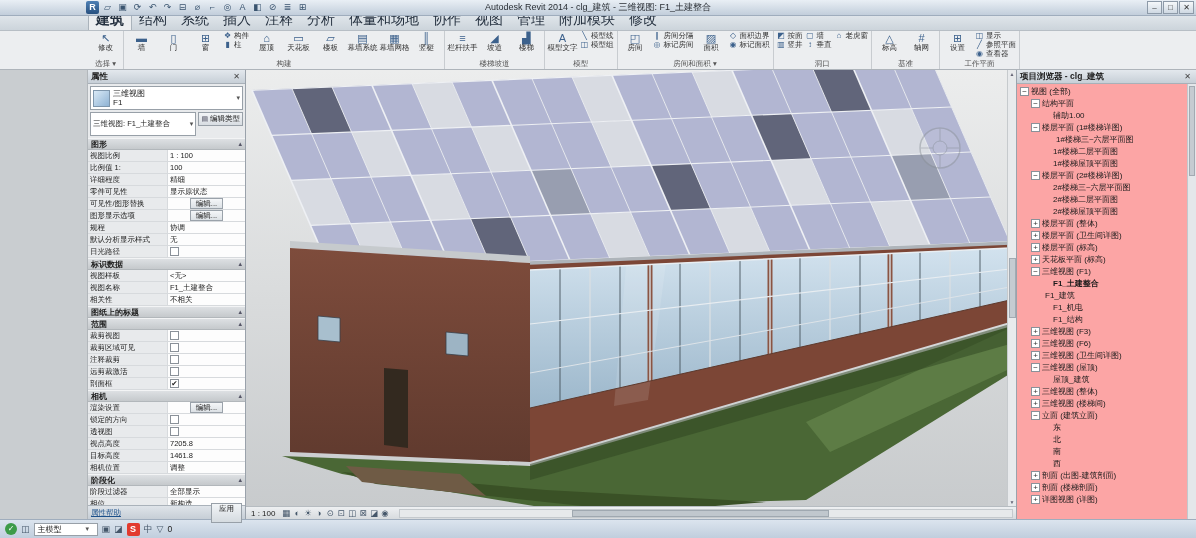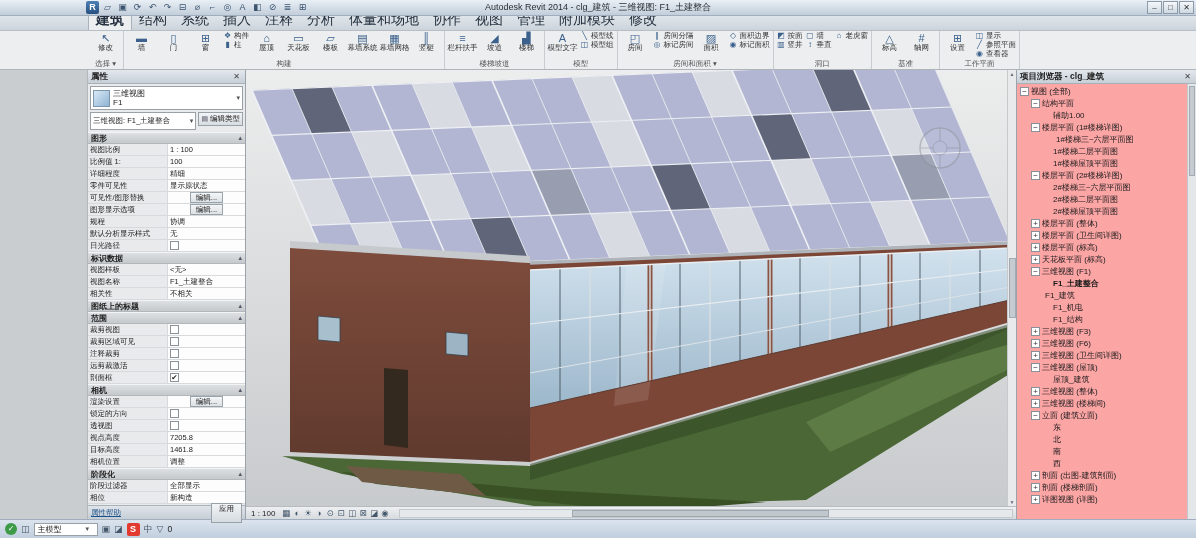--- a/index.html
+++ b/index.html
@@ -41,21 +41,21 @@
 
 .props{flex:0 0 158px;background:#e8eaec;border-right:1px solid #9aa2ab;display:flex;flex-direction:column;position:relative}
 .pal-header{height:14px;flex:0 0 14px;background:linear-gradient(#e3e8ed,#c7cfd7);border-bottom:1px solid #a8b0b8;display:flex;align-items:center;padding:0 3px;font-weight:bold;font-size:8.5px}
 .pal-header .spacer{flex:1}
 .pal-x{width:11px;text-align:center;color:#444;font-size:8px}
 .type-sel{margin:2px;background:#fff;border:1px solid #98a0a8;height:24px;flex:0 0 24px;display:flex;align-items:center;padding:1px 2px;gap:3px}
 .type-cube{width:17px;height:17px;background:linear-gradient(135deg,#d9e9f6,#8fb3d4);border:1px solid #7e96ac}
 .type-lines{flex:1;font-size:8px;line-height:9px;color:#222}
 .dd{color:#555;font-size:7px}
 .inst-row{margin:0 2px 2px;display:flex;gap:2px;flex:0 0 14px}
-.inst-sel{flex:1;background:#fff;border:1px solid #98a0a8;height:18px;font-size:7.5px;display:flex;align-items:center;padding:0 2px;white-space:nowrap;overflow:hidden}
+.inst-sel{flex:1;background:#fff;border:1px solid #98a0a8;height:24px;font-size:7.5px;display:flex;align-items:center;padding:0 2px;white-space:nowrap;overflow:hidden}
 .inst-sel .spacer{flex:1}
 .edit-type{background:linear-gradient(#f2f4f6,#d8dde2);border:1px solid #98a0a8;height:14px;font-size:7.5px;display:flex;align-items:center;padding:0 2px;gap:2px;white-space:nowrap}
 .props-scroll{flex:1;overflow:hidden;margin-bottom:14px}
 .sec-h{height:12px;background:linear-gradient(#dde0e3,#c5c9cc);border-top:1px solid #f3f4f5;border-bottom:1px solid #b2b7bb;display:flex;align-items:center;padding:0 3px;font-weight:bold;font-size:8px}
 .sec-h .spacer{flex:1}
 .sec-glyph{color:#556;font-size:7px}
 .prow{height:12px;display:flex;border-bottom:1px solid #d7dadd}
 .plabel{width:80px;padding:0 2px;font-size:7.5px;display:flex;align-items:center;border-right:1px solid #d7dadd;overflow:hidden;white-space:nowrap;background:#e8eaec}
 .pval{flex:1;background:#fdfdfd;font-size:7.5px;display:flex;align-items:center;padding:0 2px;overflow:hidden;white-space:nowrap}
 .pbtn{border:1px solid #9aa2aa;background:linear-gradient(#f4f6f8,#dce1e5);padding:0 5px;font-size:7.5px;line-height:9px;margin:0 auto}

